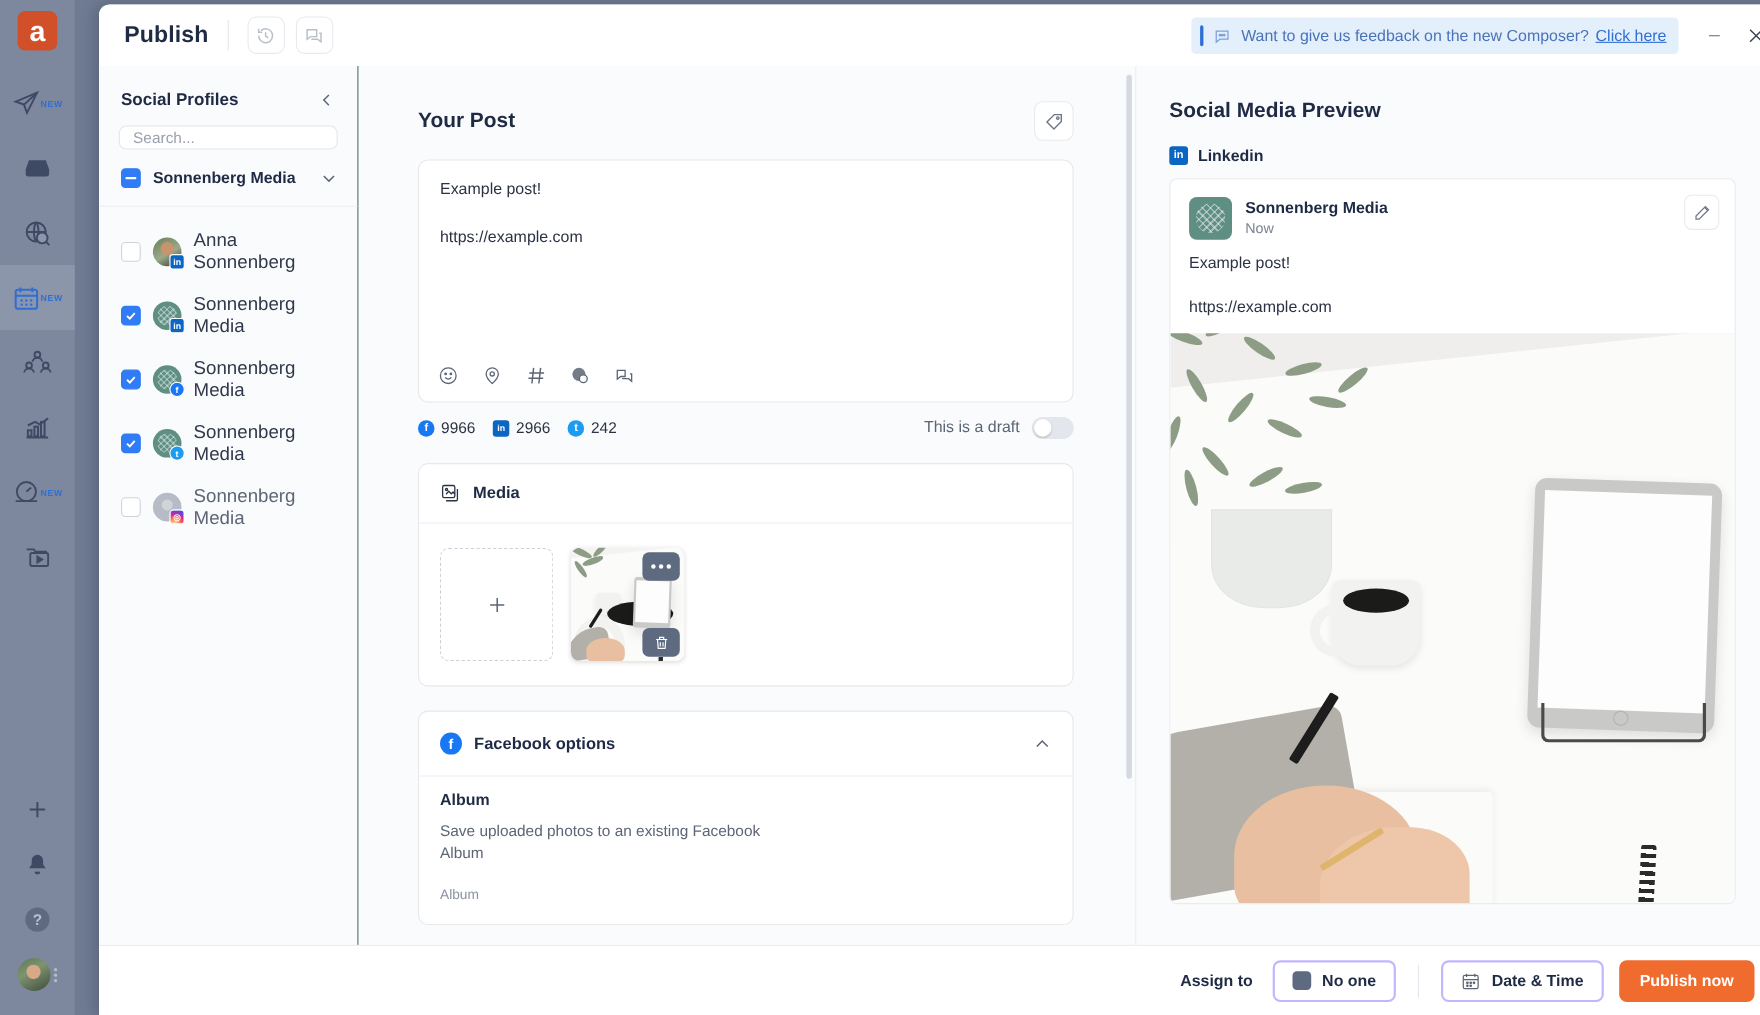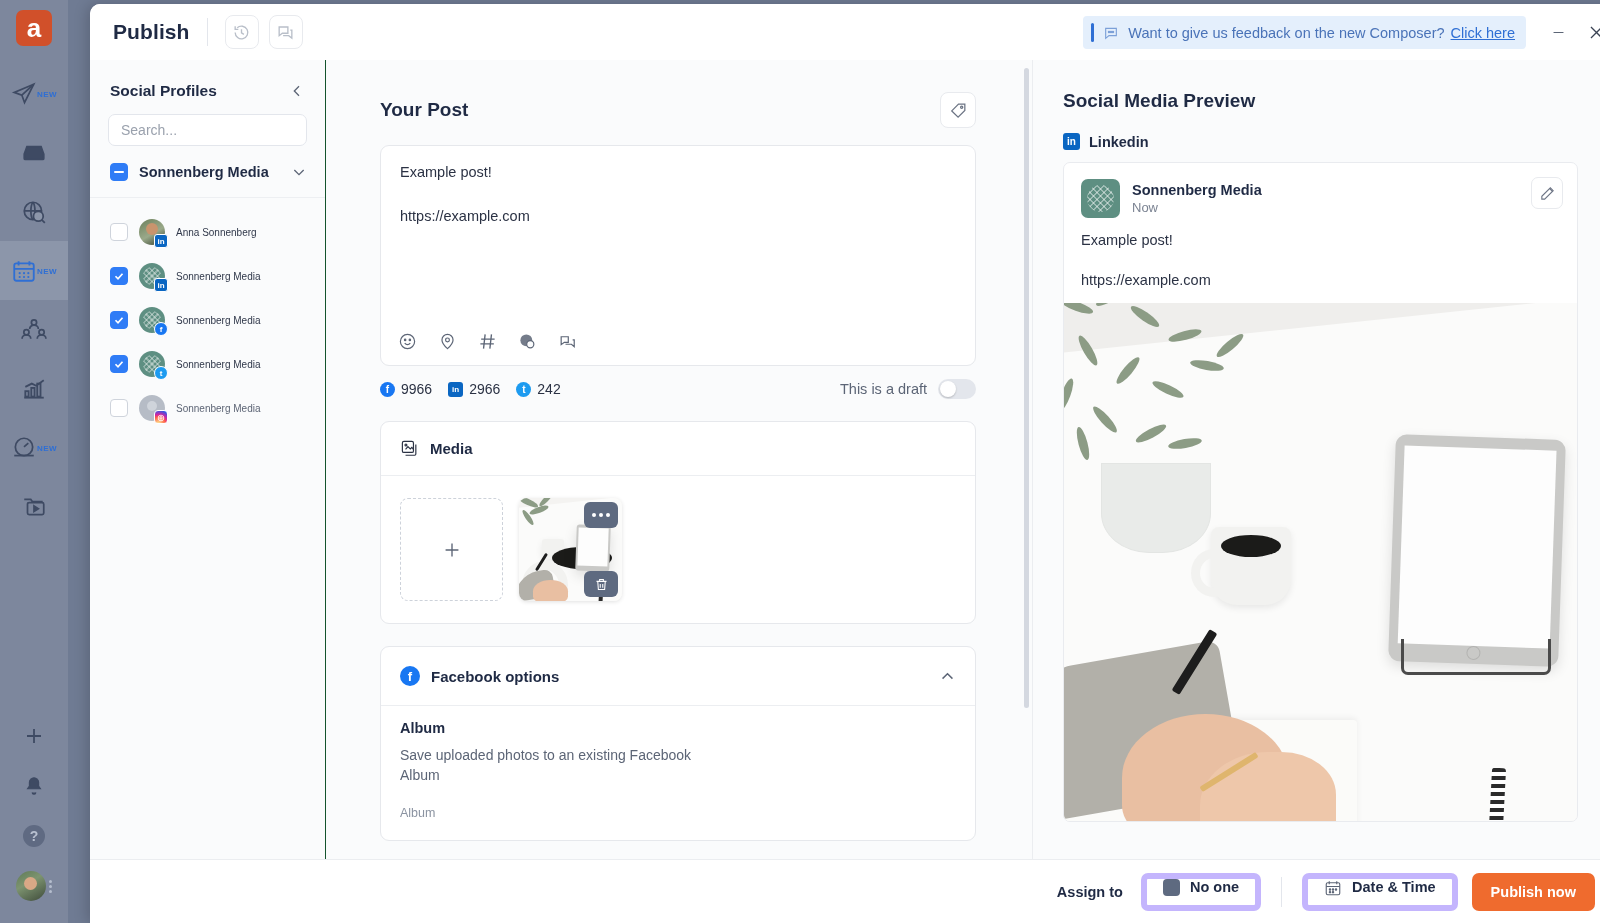--- a/index.html
+++ b/index.html
@@ -110,21 +110,21 @@
     width: 236px; background: #fafbfc; border-right: 1px solid #14532d;
     display: flex; flex-direction: column;
   }
   .pf-head {
     display: flex; align-items: center; justify-content: space-between;
     padding: 22px 20px 14px 20px;
   }
   .pf-title { font-size: 15.5px; font-weight: bold; color: #1f2a44; }
   .pf-collapse { cursor:pointer; display:flex; }
   .pf-search {
-    margin: 0 18px; height: 32px; background: #fff;
+    margin: 0 18px; height: 22px; background: #fff;
     border: 1px solid #e3e6ec; border-radius: 7px;
     display: flex; align-items: center; padding: 0 12px;
   }
   .pf-search input {
     flex: 1; border: none; outline: none; font-size: 14px; color: #6b7280;
     font-family: "Liberation Sans", sans-serif; background: transparent;
   }
   .pf-search input::placeholder { color: #9aa1ad; }
   .pf-group {
     display: flex; align-items: center; gap: 11px;
@@ -172,21 +172,21 @@
     border-radius: 3px; display: flex; align-items: center; justify-content: center;
     font-size: 8px; color: #fff; font-weight: bold; border: 1.5px solid #fff;
   }
   .badge.li { background: #0a66c2; border-radius: 3px; }
   .badge.fb { background: #1877f2; border-radius: 50%; }
   .badge.tw { background: #1d9bf0; border-radius: 50%; }
   .badge.ig {
     background: radial-gradient(circle at 30% 107%, #fdf497 0%, #fd5949 45%, #d6249f 60%, #285AEB 90%);
     border-radius: 4px;
   }
-  .pf-row-name { font-size: 10px; color: #30384a; }
+  .pf-row-name { font-size: 17px; color: #30384a; }
   .pf-row-name.muted { color: #5d6575; }
 
   
   .center {
     flex: 1; background: #fafbfc; position: relative; overflow: hidden;
   }
   .center-inner { padding: 32px 56px 0 54px; }
   .sec-title-row { display:flex; align-items:center; justify-content:space-between; }
   .sec-title { font-size: 19px; font-weight: bold; color: #1f2a44; }
   .tag-btn {
@@ -363,22 +363,22 @@
   }
 
   
   .footer {
     position:absolute; left:0; bottom:0; width:1532px; height:64px; background:#fff;
     border-top:1px solid #ebedf0; display:flex; align-items:center; justify-content:flex-end;
     padding-right: 27px; gap: 14px;
   }
   .assign-label { font-size:14.5px; font-weight:bold; color:#1f2a44; margin-right:4px;}
   .pill {
-    height:38px; border:6px solid #c4b5fd; border-radius:7px; background:#fff;
-    display:flex; align-items:flex-start; gap:10px; padding:0 16px; cursor:pointer;
+    height:38px; border:2px solid #c4b5fd; border-radius:7px; background:#fff;
+    display:flex; align-items:center; gap:10px; padding:0 16px; cursor:pointer;
     font-size:14.5px; font-weight:bold; color:#1f2a44;
   }
   .noone-sq { width:17px; height:17px; border-radius:4px; background:#5e6a80; }
   .vdiv { width:1px; height:30px; background:#e3e6ec; margin:0 6px; }
   .publish-btn {
     height:38px; border-radius:7px; background:#ef6b2e; color:#fff;
     display:flex; align-items:center; padding:0 19px; cursor:pointer;
     font-size:14.5px; font-weight:bold;
   }
 </style>

